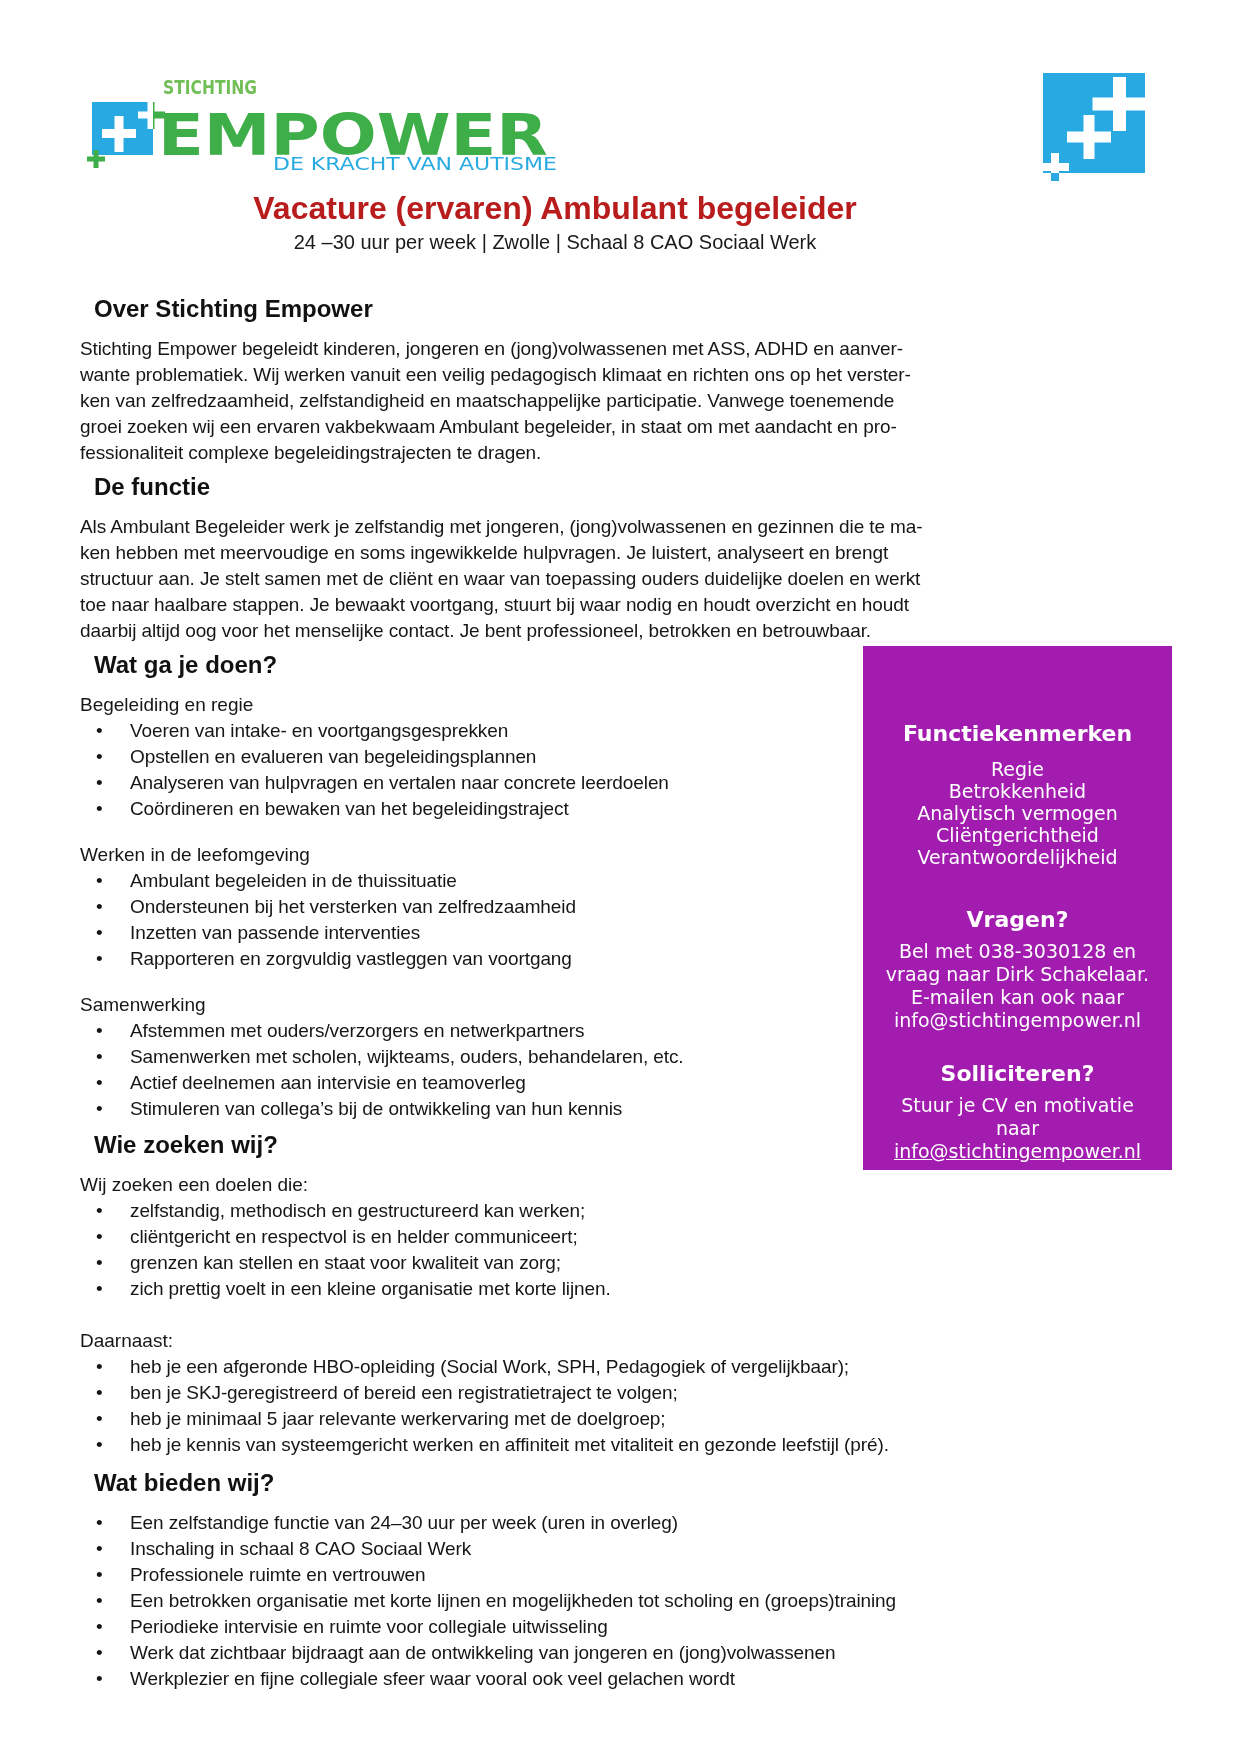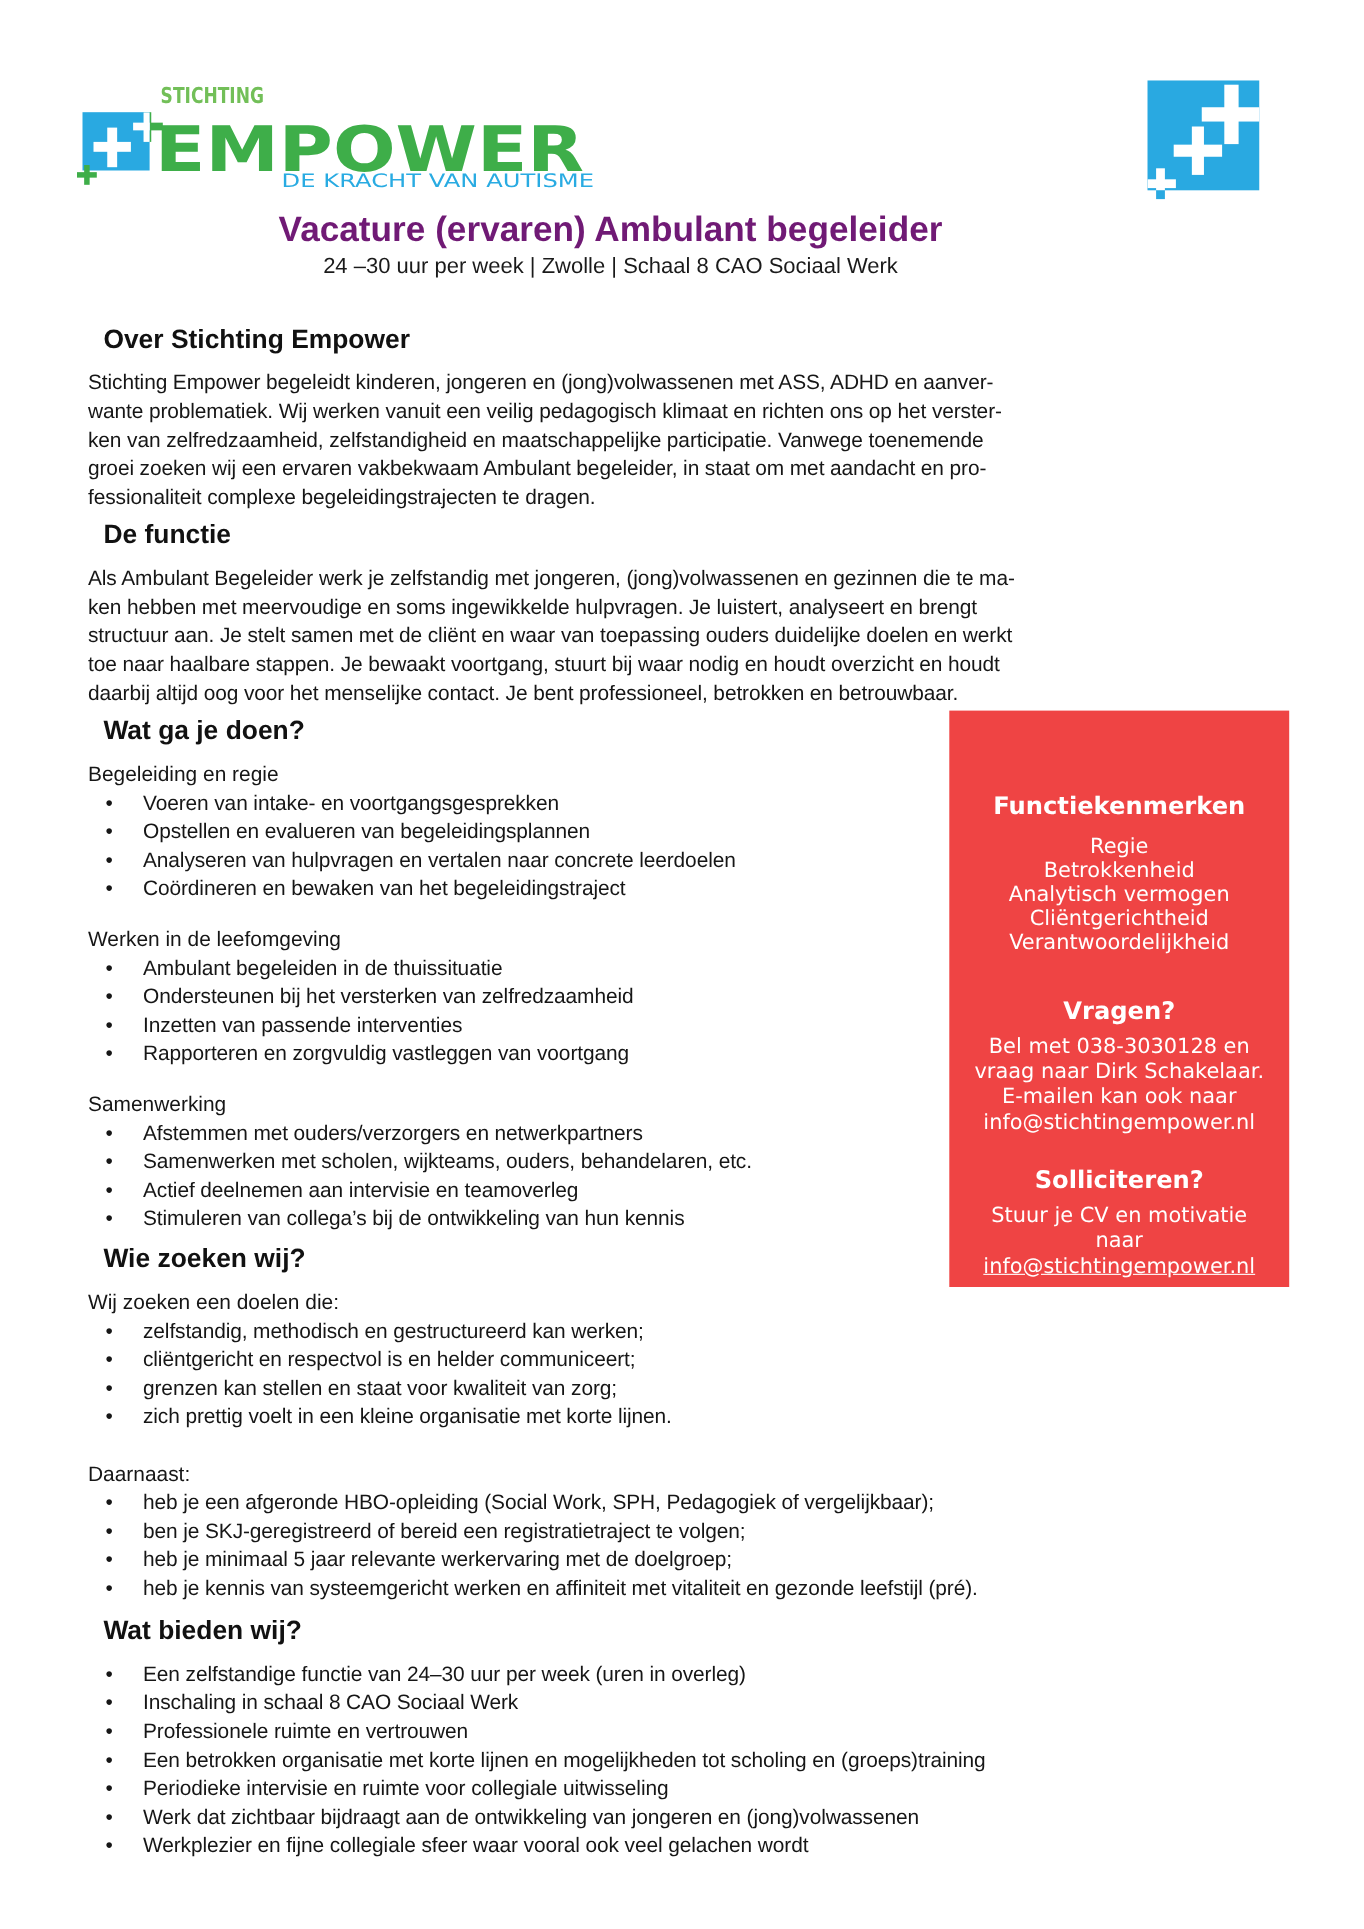--- a/index.html
+++ b/index.html
@@ -1,34 +1,34 @@
 <!DOCTYPE html>
 <html><head>
 <meta charset="utf-8">
 <style>
   html,body{margin:0;padding:0;background:#ffffff;}
   .page{position:relative;width:1240px;height:1754px;background:#ffffff;overflow:hidden;
         font-family:"Liberation Sans",sans-serif;color:#161616;}
   
-  .logo-left{position:absolute;left:68px;top:63px;width:480px;height:112px;}
+  .logo-left{position:absolute;left:85px;top:63px;width:480px;height:112px;}
   .logo-right{position:absolute;left:1043px;top:73px;width:102px;height:110px;}
   
   .content{position:absolute;left:80px;top:0;width:1080px;padding-top:190px;}
   .titleblock{width:950px;text-align:center;}
-  h1{margin:0;font-size:32px;line-height:36px;font-weight:bold;color:#701a75;}
+  h1{margin:0;font-size:32px;line-height:36px;font-weight:bold;color:#b91c1c;}
   .subtitle{margin-top:2px;font-size:20px;line-height:28px;color:#1a1a1a;}
   h2{margin:14px;font-size:24px;line-height:26px;font-weight:bold;color:#111;}
   p.ml{margin:4px 0 0 0;font-size:19px;line-height:26px;white-space:pre-line;width:960px;letter-spacing:-0.1px;}
   .glabel{font-size:19px;line-height:26px;}
   .intro{margin:0;font-size:19px;line-height:26px;}
   ul.blist{list-style:none;margin:0;padding:0;}
   ul.blist li{position:relative;padding-left:50px;font-size:19px;line-height:26px;letter-spacing:-0.1px;}
   ul.blist li::before{content:"\2022";position:absolute;left:16px;top:0;}
   
-  .bluebox{position:absolute;left:863px;top:646px;width:309px;height:524px;background:#ef4444;
+  .bluebox{position:absolute;left:863px;top:646px;width:309px;height:524px;background:#a21caf;
            box-sizing:border-box;padding:74px 8px 0 8px;text-align:center;color:#ffffff;
            font-family:"DejaVu Sans",sans-serif;}
   .bluebox h3{margin:0;font-size:22px;line-height:28px;font-weight:bold;}
   .bb-traits{margin-top:10px;font-size:19px;line-height:22px;white-space:pre-line;}
   .bb-head-vragen{margin-top:38px !important;}
   .bb-p{margin:6px 0 0 0;font-size:19px;line-height:23px;white-space:pre-line;}
   .bb-head-soll{margin-top:28px !important;}
   .bb-link{display:block;color:#ffffff;text-decoration:underline;font-size:19px;line-height:23px;}
   svg text{font-family:"DejaVu Sans",sans-serif;}
 </style>

